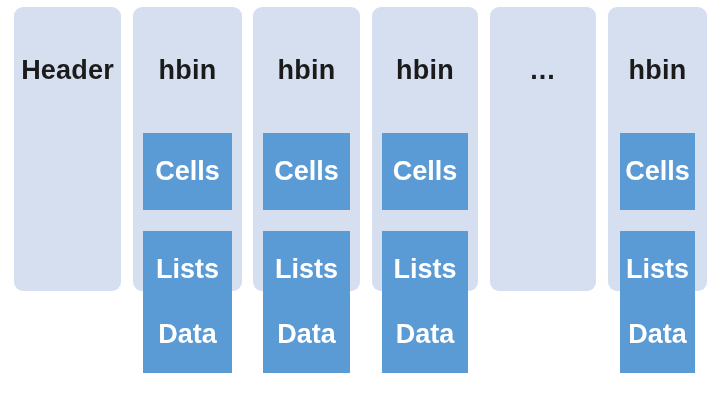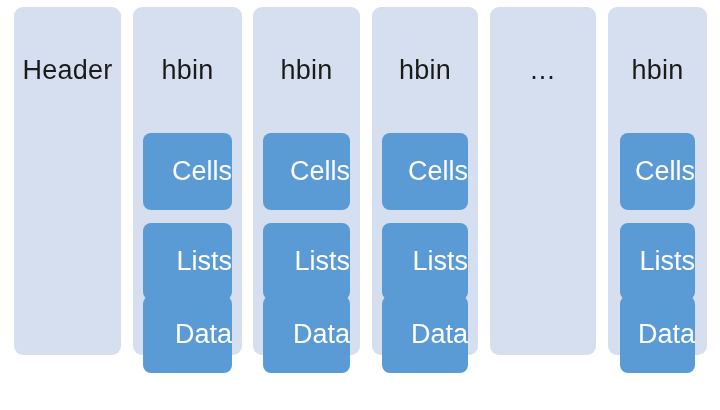--- a/index.html
+++ b/index.html
@@ -16,24 +16,25 @@
   }
   #diagram {
     position: relative;
     width: 720px;
     height: 410px;
     background: #ffffff;
   }
   .column {
     position: absolute;
     top: 7px;
-    height: 348px;
+    height: 284px;
     background: #d6dfef;
     border-radius: 9px;
     box-sizing: border-box;
+    font-weight: bold;
   }
   .col-header {
     position: absolute;
     left: 0;
     right: 0;
     top: 47px;
     text-align: center;
     font-size: 27px;
     line-height: 32px;
     color: #1b1b1b;
@@ -46,30 +47,30 @@
   }
   .blockstack {
     position: absolute;
     left: 0;
     right: 0;
     top: 119px;
   }
   .block {
     position: absolute;
     background: #5b9bd5;
-    border-radius: 8px;
+    border-radius: 0;
     color: #ffffff;
     font-size: 27px;
     line-height: 77px;
-    text-align: right;
+    text-align: center;
     box-sizing: border-box;
     white-space: nowrap;
   }
   .block.b0 { top: 7px; }
-  .block.b1 { top: 97px; }
+  .block.b1 { top: 105px; }
   .block.b2 { top: 170px; }
 </style>
 </head>
 <body>
 
 <div id="diagram" style="background: rgb(255, 255, 255);">
     <div class="column" style="left: 14px; width: 107px; background: rgb(214, 223, 239);">
       <div class="col-header" style="color: rgb(27, 27, 27);">Header</div>
     </div>
     <div class="column" style="left: 133px; width: 109px; background: rgb(214, 223, 239);">

